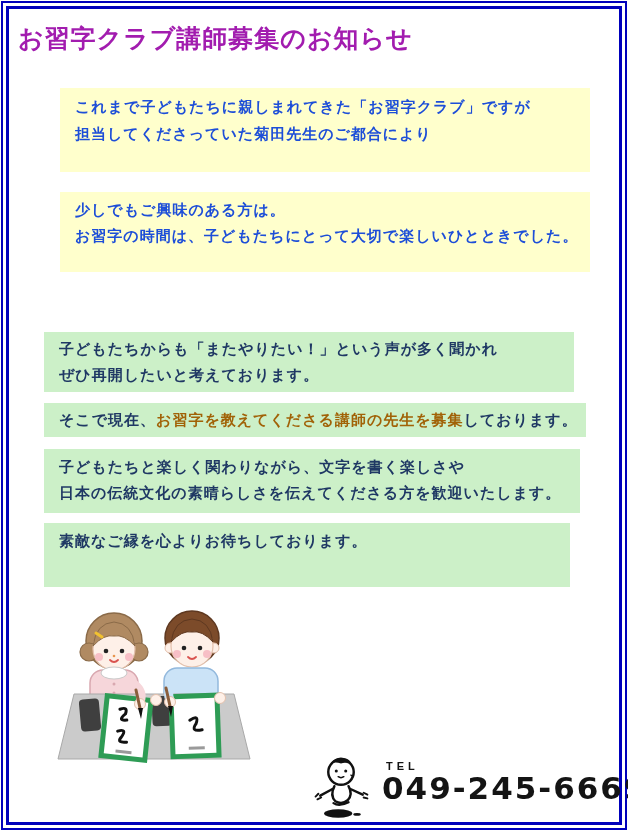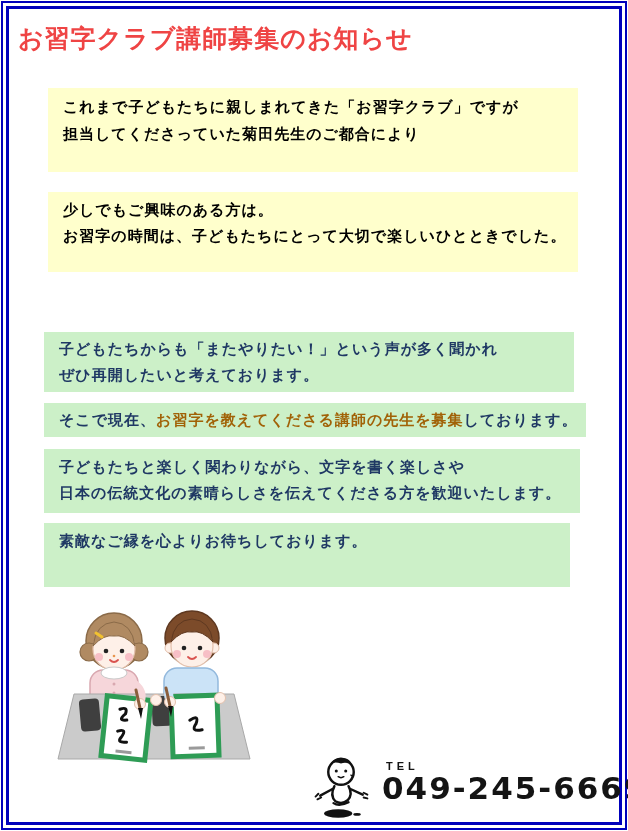--- a/index.html
+++ b/index.html
@@ -15,31 +15,31 @@
     position: absolute; left: 1px; top: 1px; right: 1px; bottom: 1px;
     border: 2px solid #0000BB; pointer-events: none;
   }
   .border-inner {
     position: absolute; left: 6px; top: 6px; right: 6px; bottom: 6px;
     border: 3px solid #0000BB; pointer-events: none;
   }
   .title {
     position: absolute; left: 18px; top: 22px;
     font-size: 25px; letter-spacing: 1px;
-    color: #ef4444; font-weight: 600;
+    color: #a21caf; font-weight: 600;
     white-space: nowrap;
   }
   .notice-box {
     position: absolute;
     padding: 5px 10px 0 15px;
     font-size: 15px; font-weight: bold; letter-spacing: 1px;
     line-height: 26px;
     white-space: nowrap;
   }
-  .notice-box.yellow { background: #FFFFCC; color: #000000; }
+  .notice-box.yellow { background: #FFFFCC; color: #1d4ed8; margin-left: 12px; }
   .notice-box.green  { background: #CCF0C8; color: #1F3864; }
   #box-1 { left: 48px; top: 88px;  width: 530px; height: 84px; line-height: 27px; }
   #box-2 { left: 48px; top: 192px; width: 530px; height: 80px; }
   #box-3 { left: 44px; top: 332px; width: 530px; height: 60px; padding-top: 4px; }
   #box-4 { left: 44px; top: 403px; width: 542px; height: 34px; padding-top: 0; line-height: 34px; }
   #box-5 { left: 44px; top: 449px; width: 536px; height: 64px; padding-top: 5px; }
   #box-6 { left: 44px; top: 523px; width: 526px; height: 64px; padding-top: 5px; }
   .hl-red { color: #a16207; }
   .illustration {
     position: absolute; left: 52px; top: 596px;

